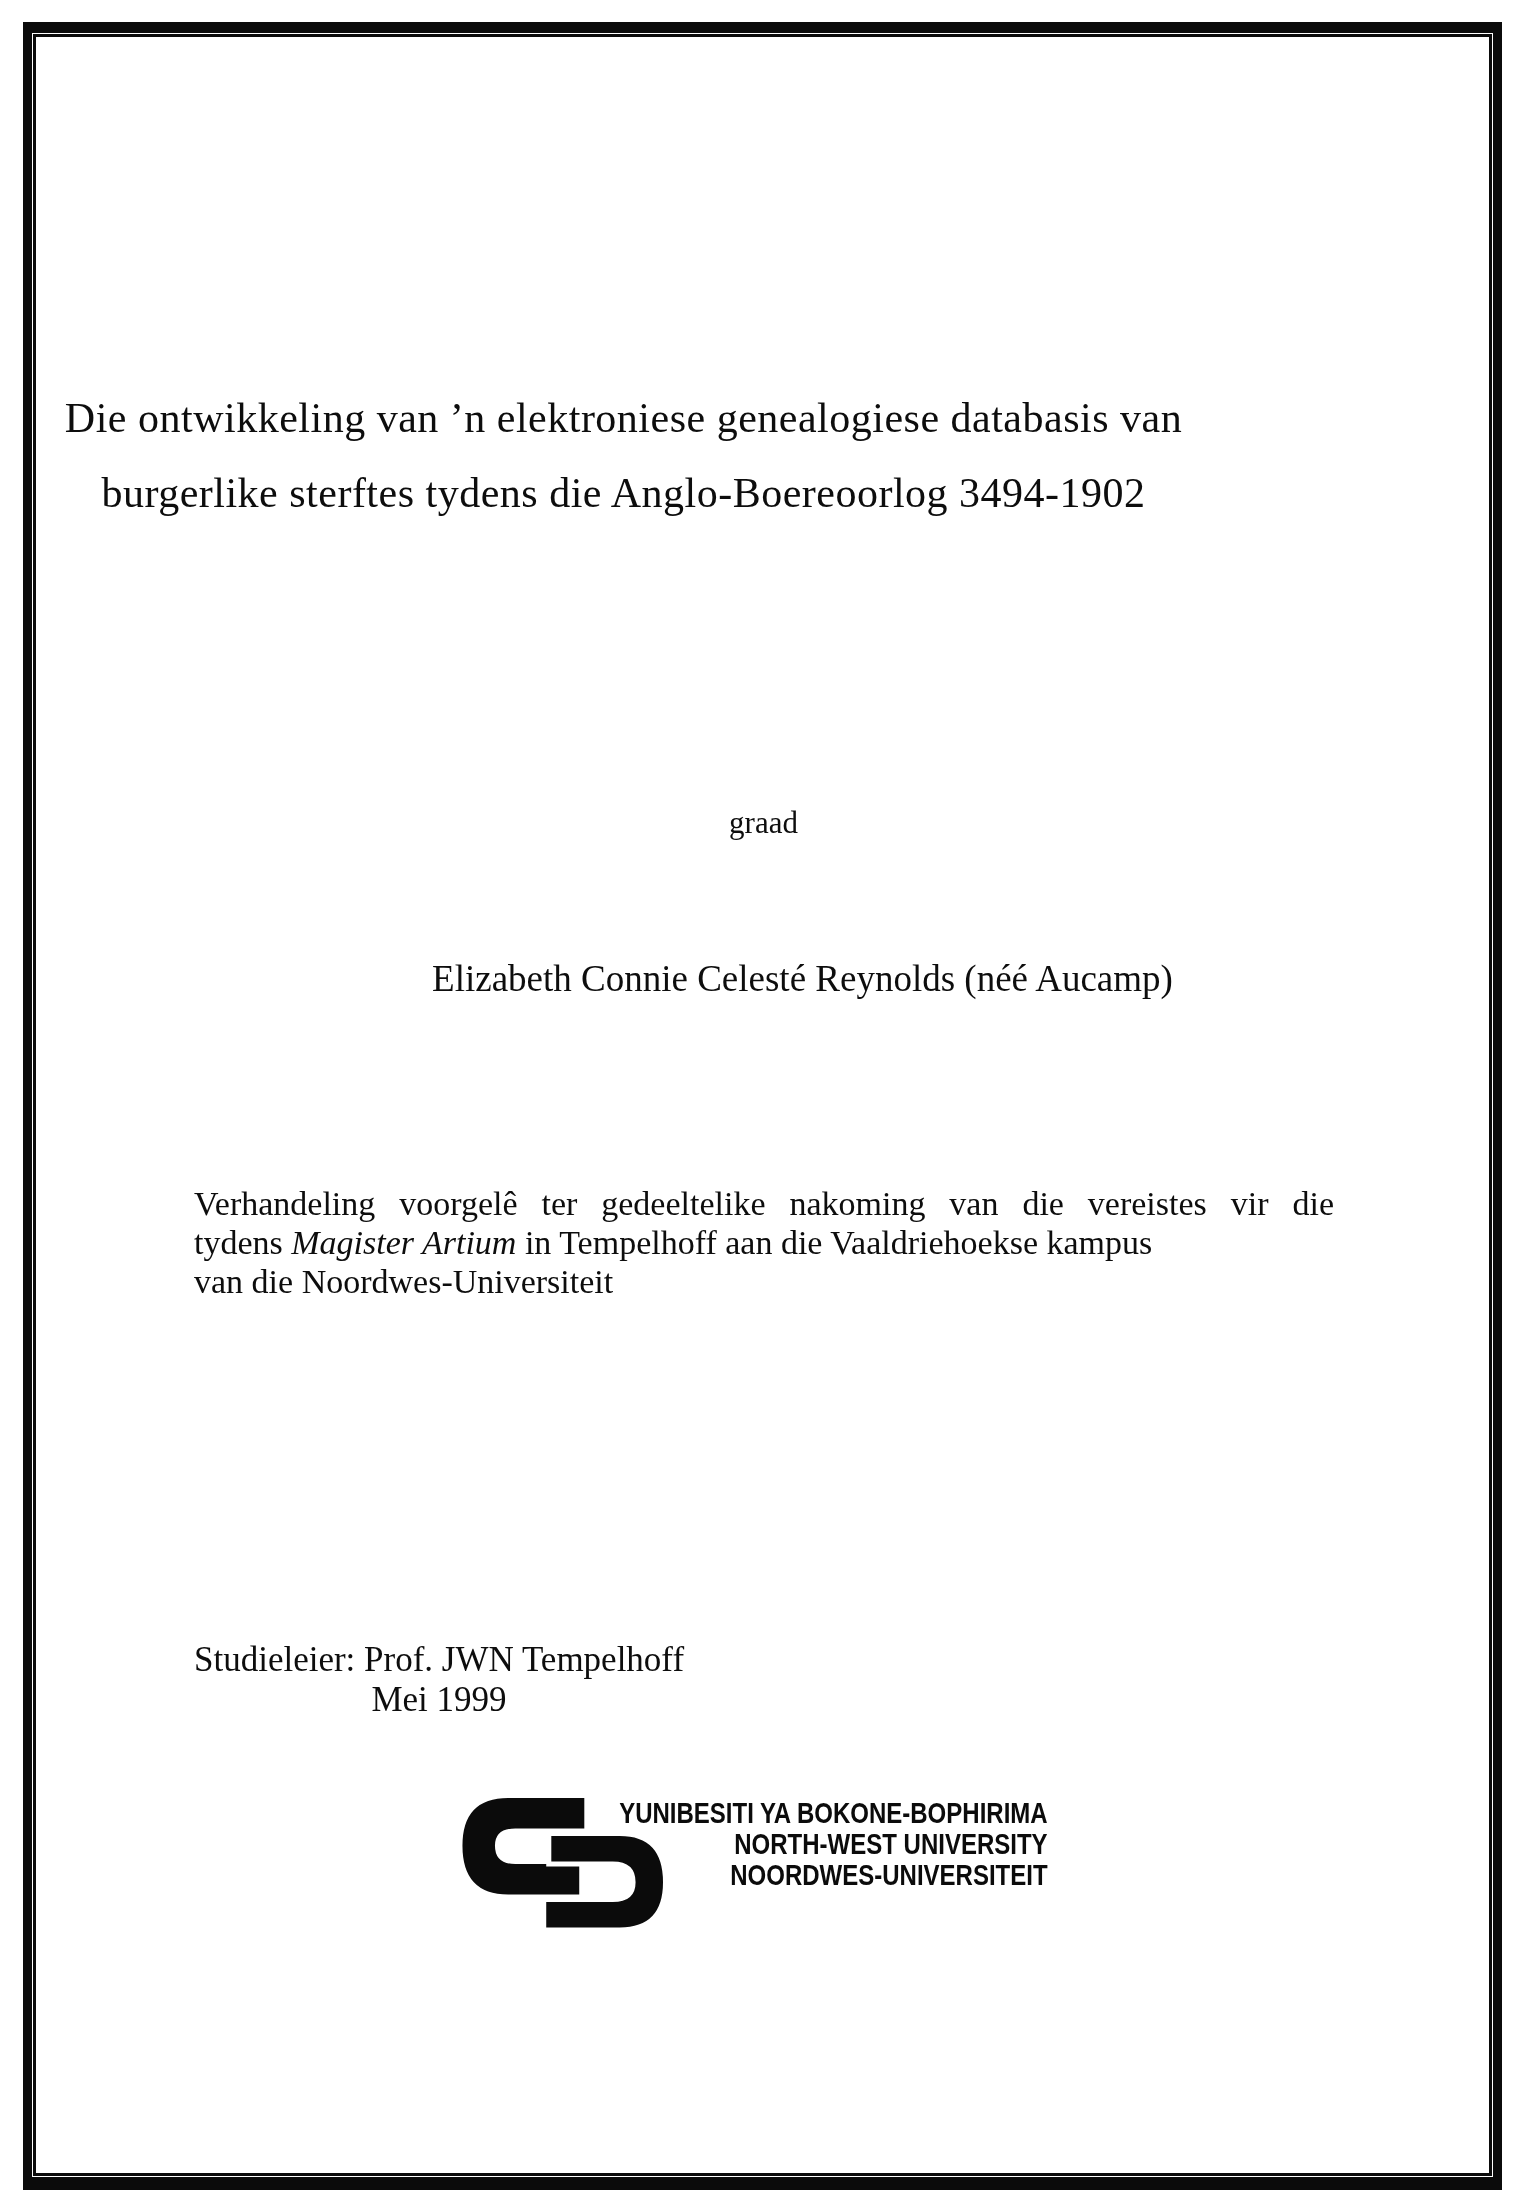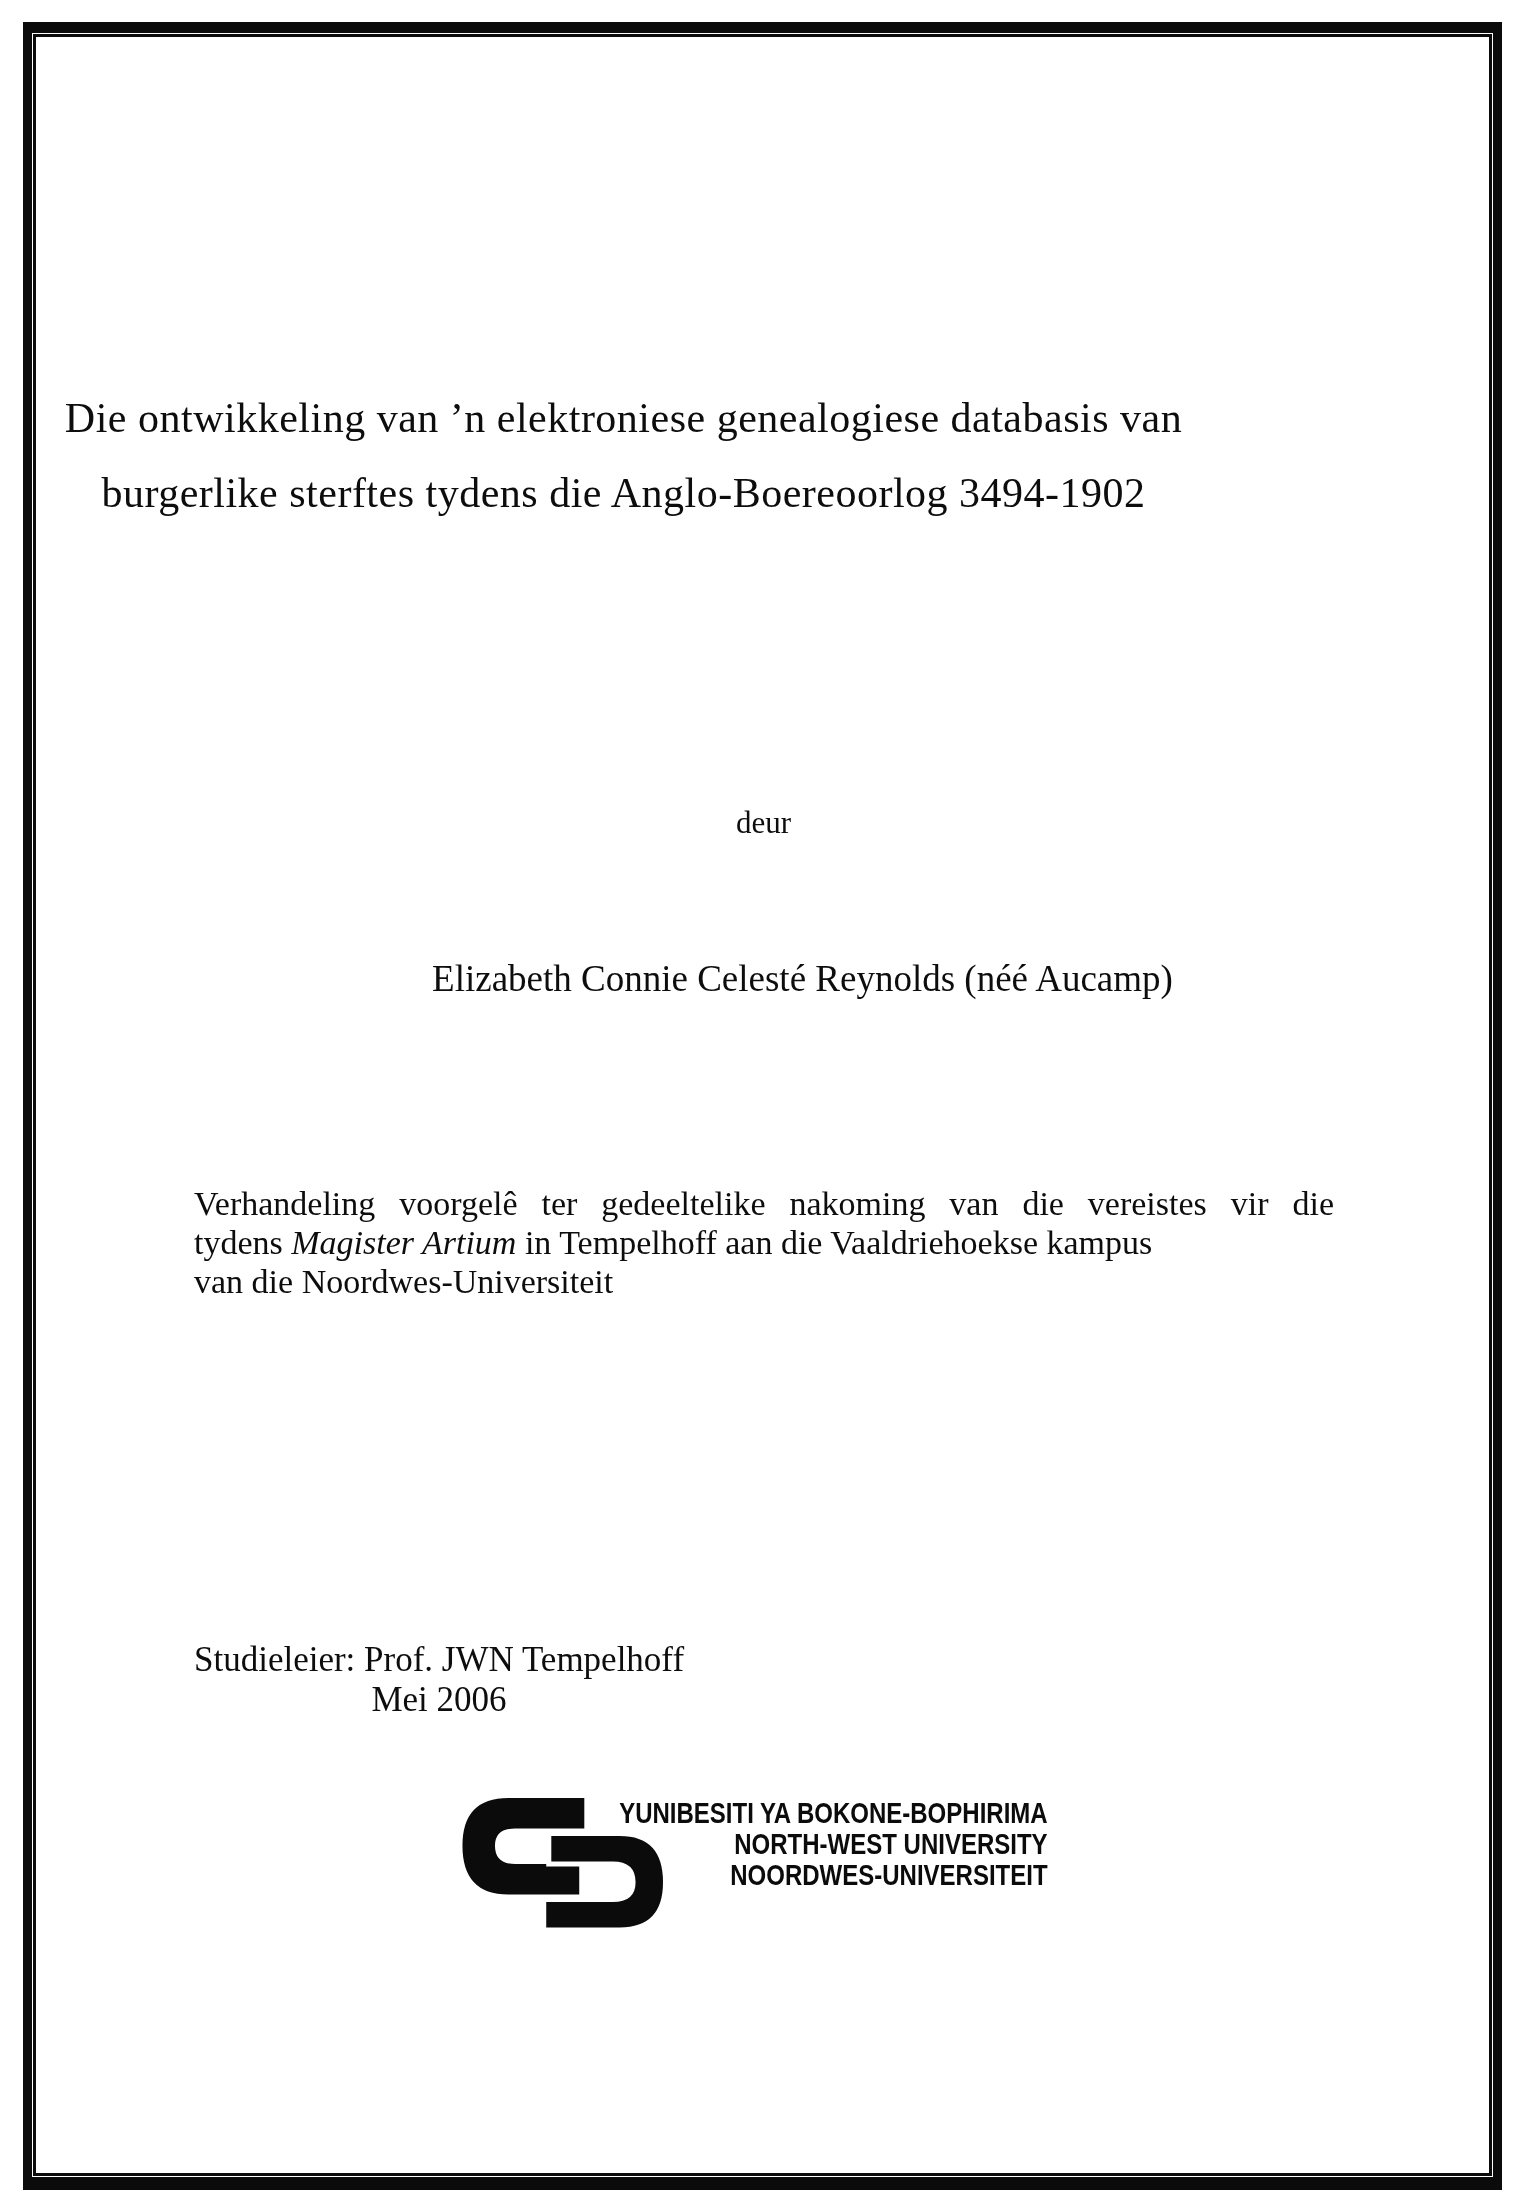--- a/index.html
+++ b/index.html
@@ -64,33 +64,33 @@
 
 <div class="frame-outer">
   <div class="frame-inner"></div>
 </div>
 
 <div class="title ink">
   <div>Die ontwikkeling van ’n elektroniese genealogiese databasis van</div>
   <div>burgerlike sterftes tydens die Anglo-Boereoorlog 3494-1902</div>
 </div>
 
-<div class="byline ink">deur</div>
+<div class="byline ink">graad</div>
 
 <div class="author ink">Elizabeth Connie Celesté Reynolds (néé Aucamp)</div>
 
 <div class="statement ink">
   <div class="just">Verhandeling voorgelê ter gedeeltelike nakoming van die vereistes vir die</div>
   <div><span>tydens </span><span class="ital">Magister Artium</span><span> in Tempelhoff aan die Vaaldriehoekse kampus</span></div>
   <div>van die Noordwes-Universiteit</div>
 </div>
 
 <div class="supervisor-block ink">
   <div>Studieleier: Prof. JWN Tempelhoff</div>
-  <div>Mei 2006</div>
+  <div>Mei 1999</div>
 </div>
 
 <svg class="logo-mark" viewBox="0 0 200 130" xmlns="http://www.w3.org/2000/svg" aria-hidden="true">
   <path d="M120,0 H45 Q0,0 0,47 Q0,95 45,95 H115 V65 H52 Q32,65 32,47 Q32,30 52,30 H120 Z" fill="#0b0b0b"></path>
   <path d="M120,0 H45 Q0,0 0,47 Q0,95 45,95 H115 V65 H52 Q32,65 32,47 Q32,30 52,30 H120 Z" transform="rotate(180 100 65)" fill="#0b0b0b" stroke="#ffffff" stroke-width="5"></path>
 </svg>
 <div class="logo-text">
   <div>YUNIBESITI YA BOKONE-BOPHIRIMA</div>
   <div>NORTH-WEST UNIVERSITY</div>
   <div>NOORDWES-UNIVERSITEIT</div>

